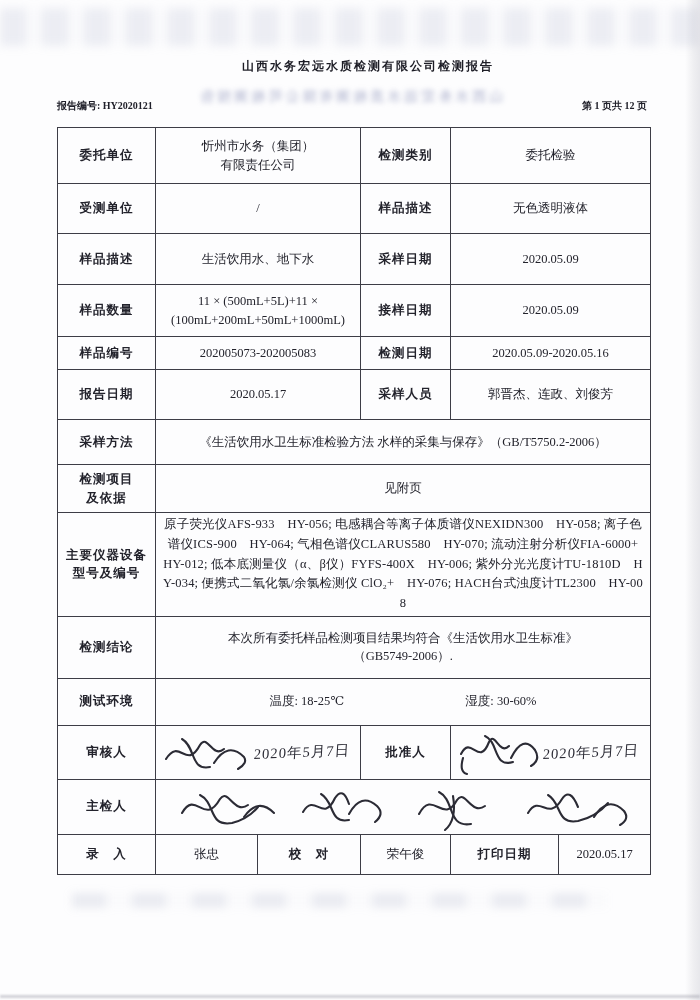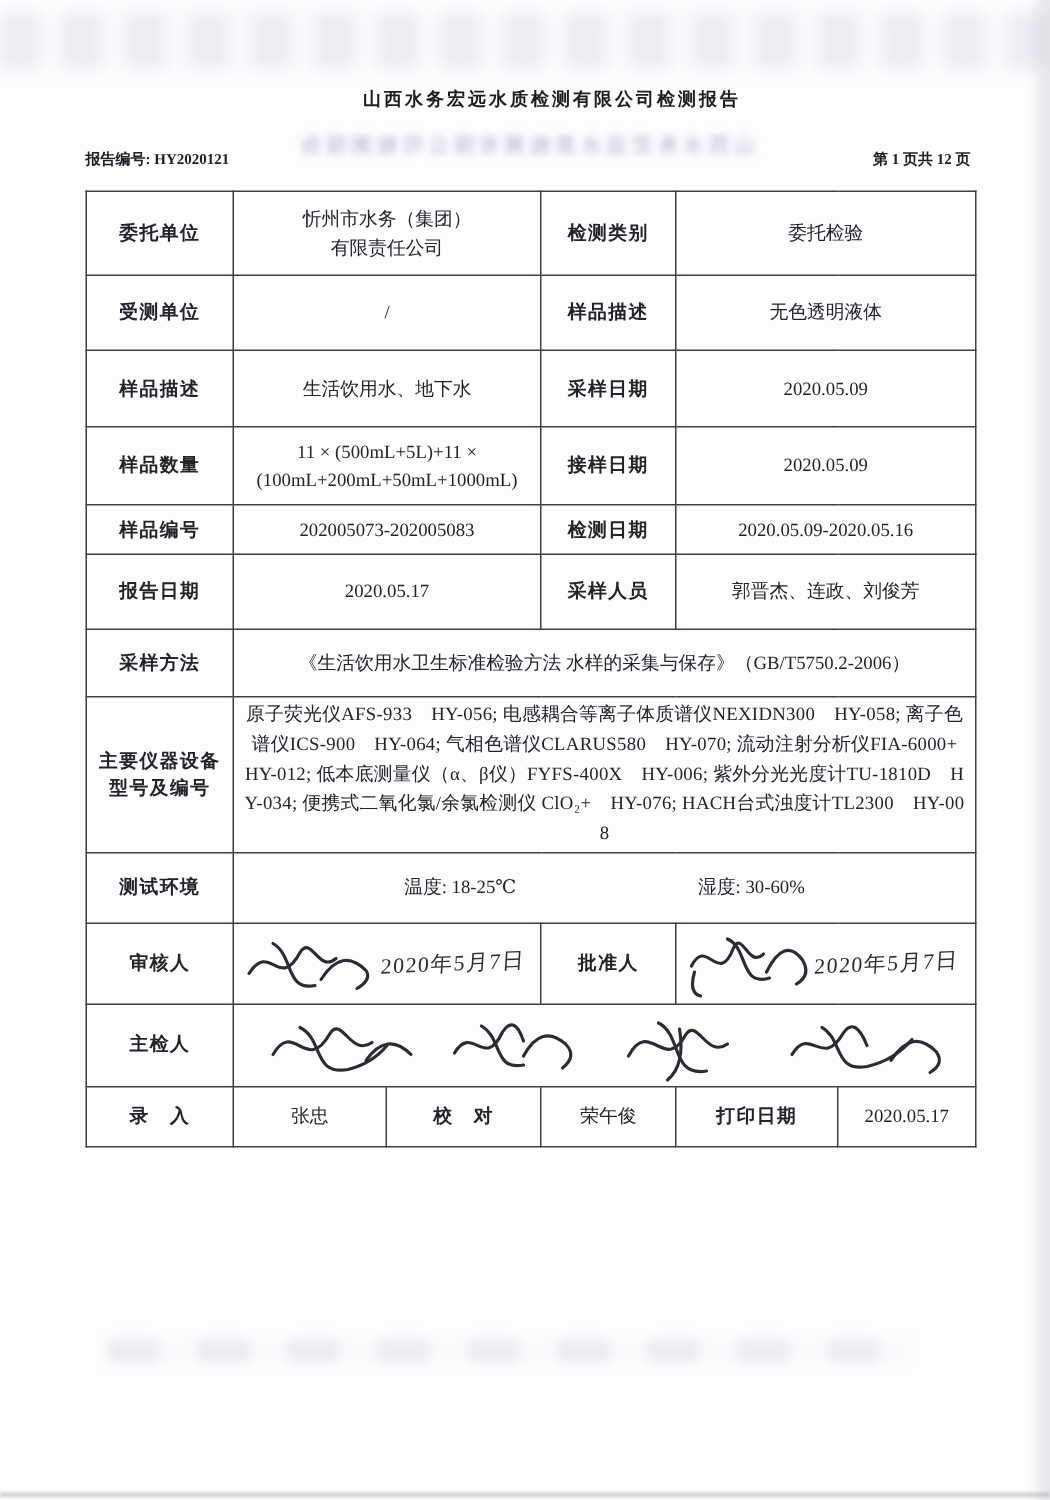--- a/index.html
+++ b/index.html
@@ -157,29 +157,43 @@
       <td colspan="2">2020.05.17</td>
       <td class="lbl">采样人员</td>
       <td colspan="2">郭晋杰、连政、刘俊芳</td>
     </tr>
 
     <tr style="height:45px">
       <td class="lbl">采样方法</td>
       <td colspan="5">《生活饮用水卫生标准检验方法 水样的采集与保存》（GB/T5750.2-2006）</td>
     </tr>
 
+    <tr style="height:48px">
+      <td class="lbl">
+        <span class="line">检测项目</span>
+        <span class="line">及依据</span>
+      </td>
+      <td colspan="5">见附页</td>
+    </tr>
 
     <tr style="height:97px">
       <td class="lbl">
         <span class="line">主要仪器设备</span>
         <span class="line">型号及编号</span>
       </td>
       <td colspan="5" class="instr">原子荧光仪AFS-933　HY-056; 电感耦合等离子体质谱仪NEXIDN300　HY-058; 离子色谱仪ICS-900　HY-064; 气相色谱仪CLARUS580　HY-070; 流动注射分析仪FIA-6000+　HY-012; 低本底测量仪（α、β仪）FYFS-400X　HY-006; 紫外分光光度计TU-1810D　HY-034; 便携式二氧化氯/余氯检测仪 ClO₂+　HY-076; HACH台式浊度计TL2300　HY-008</td>
     </tr>
 
+    <tr style="height:62px">
+      <td class="lbl">检测结论</td>
+      <td colspan="5" class="left">
+        <span class="line">本次所有委托样品检测项目结果均符合《生活饮用水卫生标准》</span>
+        <span class="line">（GB5749-2006）.</span>
+      </td>
+    </tr>
 
     <tr style="height:47px">
       <td class="lbl">测试环境</td>
       <td colspan="5" class="env-cell">
         <span>温度: 18-25℃</span>
         <span class="env-hum">湿度: 30-60%</span>
       </td>
     </tr>
 
     <tr style="height:54px">

